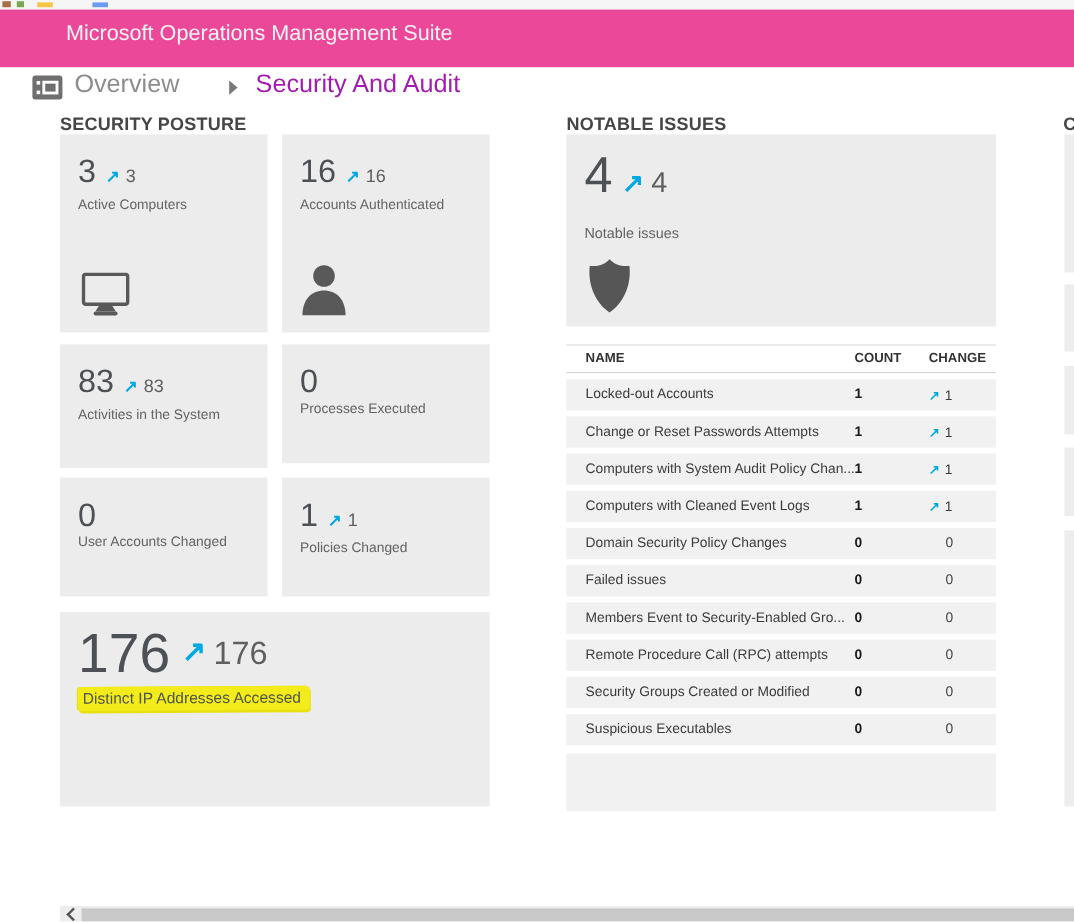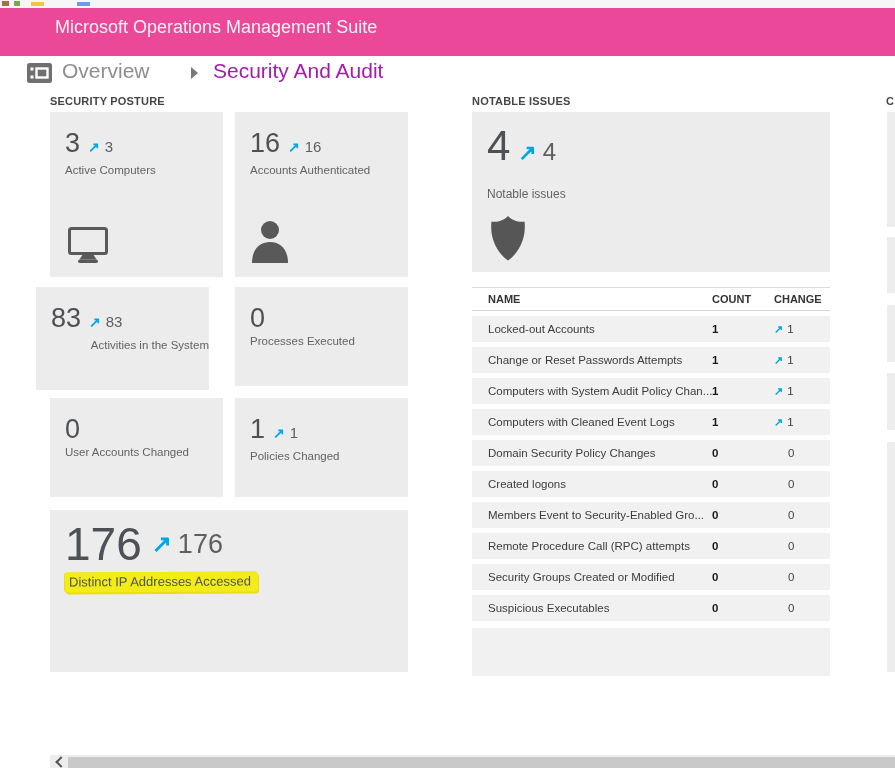--- a/index.html
+++ b/index.html
@@ -19,30 +19,30 @@
   .topbar-title { position:absolute; left:55px; top:0; line-height:38px; font-size:18px; color:#f2f2f2; font-weight:400; }
 
   
   .breadcrumb { position:absolute; left:12px; top:58px; width:895px; height:34px; }
   .bc-icon { position:absolute; left:14px; top:4px; width:27px; height:22px; }
   .bc-root { position:absolute; left:50px; top:1px; font-size:21px; color:#8d8d8d; }
   .bc-sep { position:absolute; left:179px; top:9px; width:0; height:0;
             border-left:7px solid #787878; border-top:6px solid transparent; border-bottom:6px solid transparent; }
   .bc-current { position:absolute; left:201px; top:1px; font-size:21px; color:#a21caf; }
 
-  .section-heading { position:absolute; font-size:11px; font-weight:bold; color:#464646; letter-spacing:.2px; }
+  .section-heading { position:absolute; font-size:15px; font-weight:bold; color:#464646; letter-spacing:.2px; }
   .sh-left  { left:50px;  top:95px; }
   .sh-right { left:472px; top:95px; }
   .sh-next  { left:886px; top:95px; width:9px; overflow:hidden; white-space:nowrap; }
 
   
   .tile { position:absolute; background:#ececec; cursor:pointer; }
   .t1 { left:50px;  top:112px; width:173px; height:165px; }
   .t2 { left:235px; top:112px; width:173px; height:165px; }
-  .t3 { left:36px;  top:287px; width:173px; height:103px;text-align:right; }
+  .t3 { left:50px;  top:287px; width:173px; height:103px; }
   .t4 { left:235px; top:287px; width:173px; height:99px; }
   .t5 { left:50px;  top:398px; width:173px; height:99px; }
   .t6 { left:235px; top:398px; width:173px; height:99px; }
   .tbig { left:50px; top:510px; width:358px; height:162px; }
   .tnotable { left:472px; top:112px; width:358px; height:160px; }
 
   .tile-inner { padding:16px 0 0 15px; }
   .valrow { display:flex; align-items:baseline; line-height:30px; white-space:nowrap; }
   .val { font-size:27px; color:#4d5054; }
   .arrow { font-size:14px; font-weight:bold; color:#00a9e4; margin:0 5px 0 8px; }
@@ -262,21 +262,21 @@
       <span class="c-name">Computers with Cleaned Event Logs</span>
       <span class="c-count">1</span>
       <span class="c-change"><span class="arrow">↗</span><span>1</span></span>
     </div>
     <div class="trow">
       <span class="c-name">Domain Security Policy Changes</span>
       <span class="c-count">0</span>
       <span class="c-change c-zero">0</span>
     </div>
     <div class="trow">
-      <span class="c-name">Created logons</span>
+      <span class="c-name">Failed issues</span>
       <span class="c-count">0</span>
       <span class="c-change c-zero">0</span>
     </div>
     <div class="trow">
       <span class="c-name">Members Event to Security-Enabled Gro...</span>
       <span class="c-count">0</span>
       <span class="c-change c-zero">0</span>
     </div>
     <div class="trow">
       <span class="c-name">Remote Procedure Call (RPC) attempts</span>

